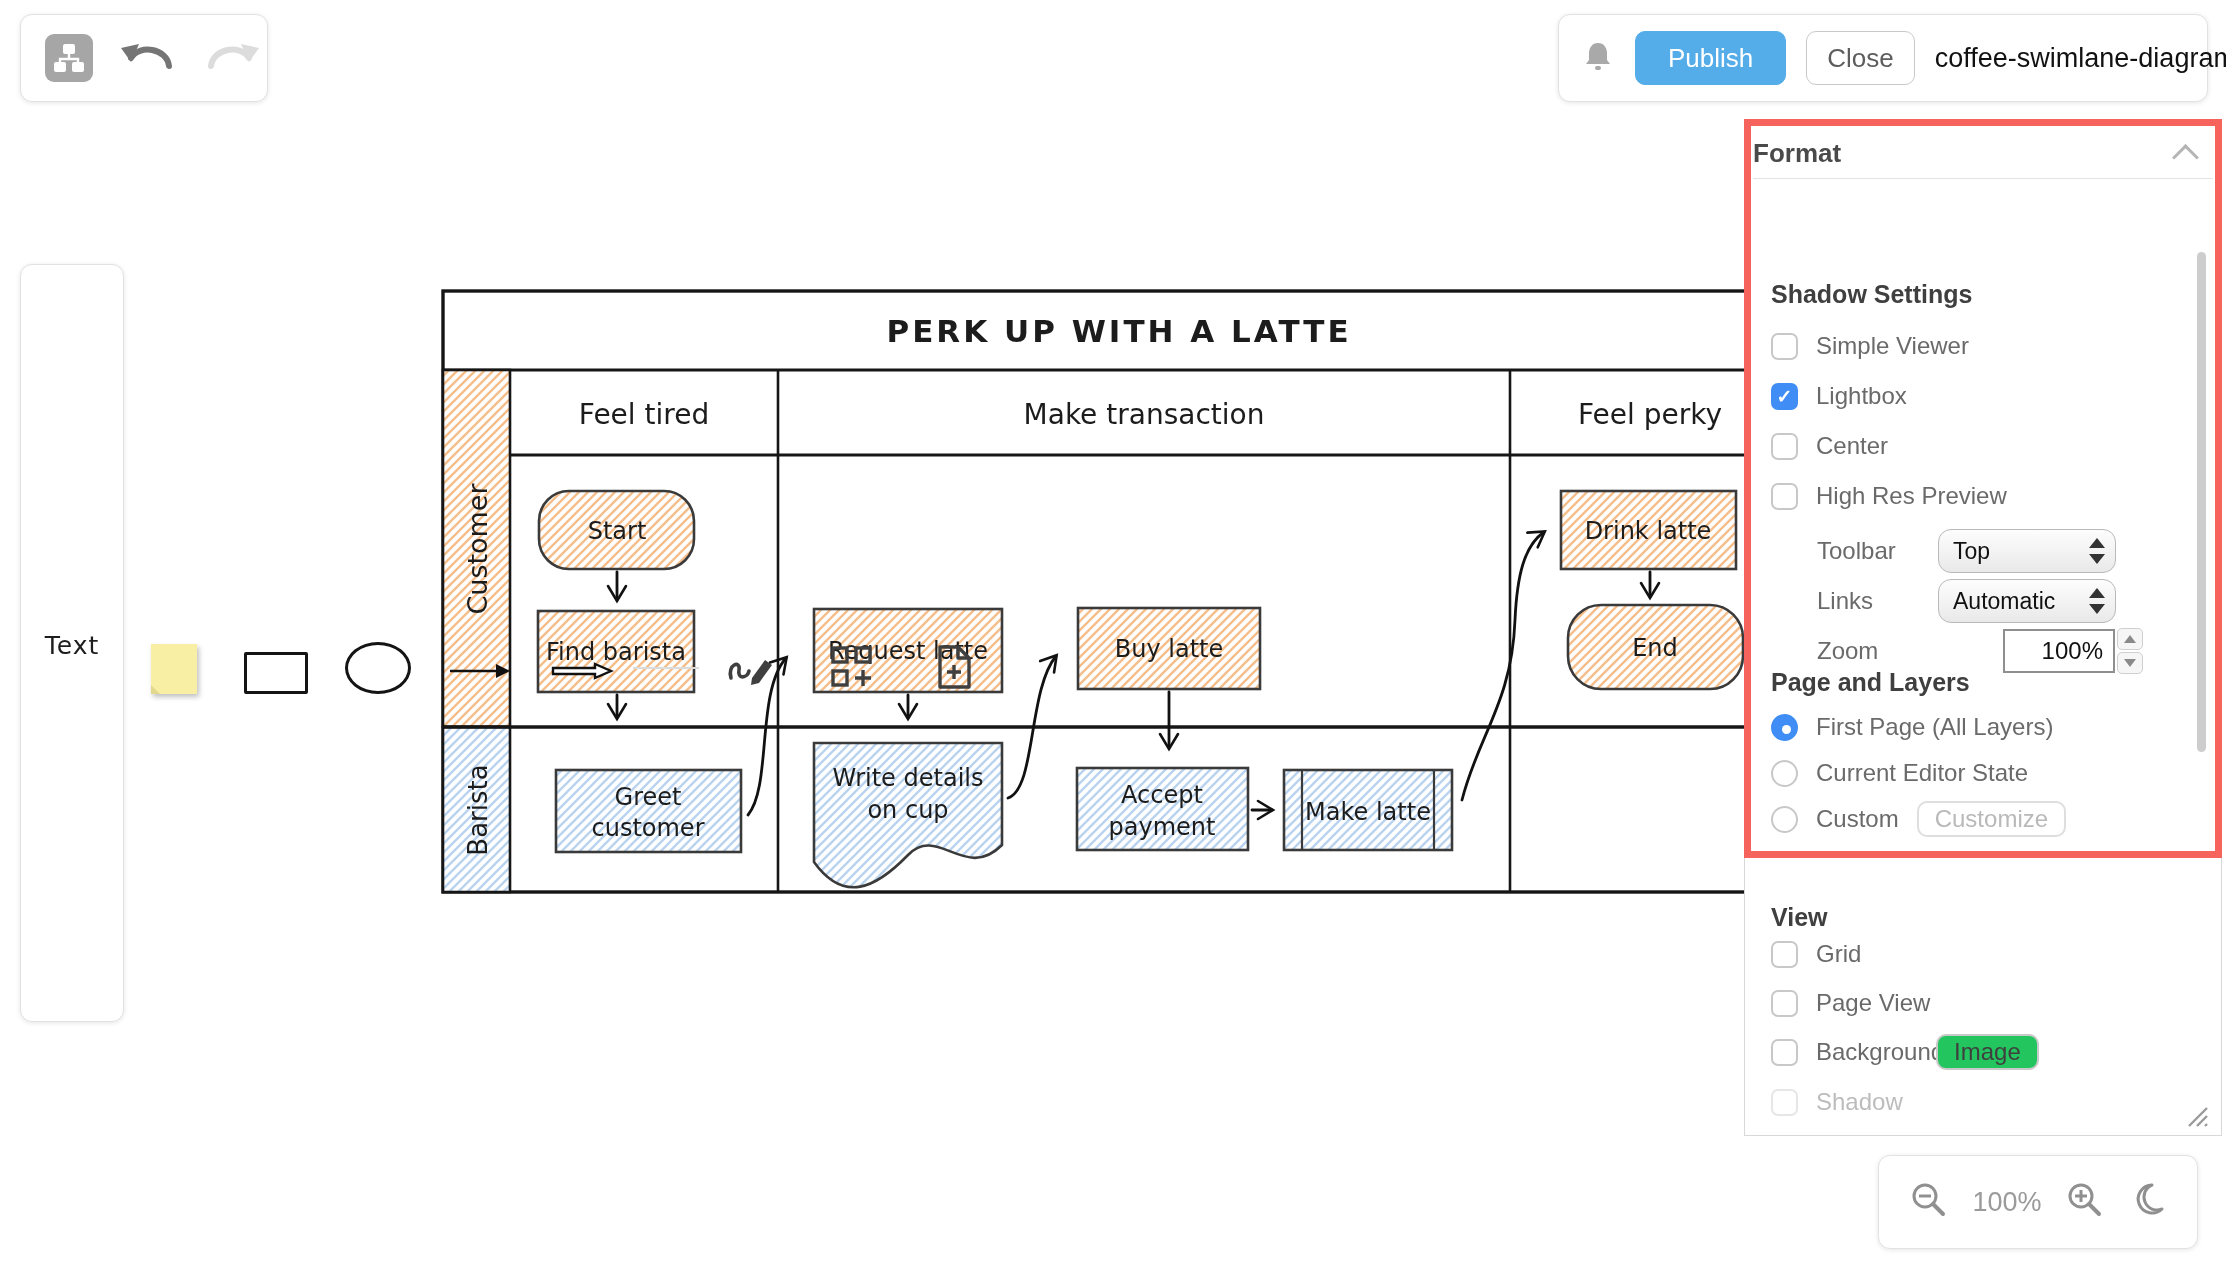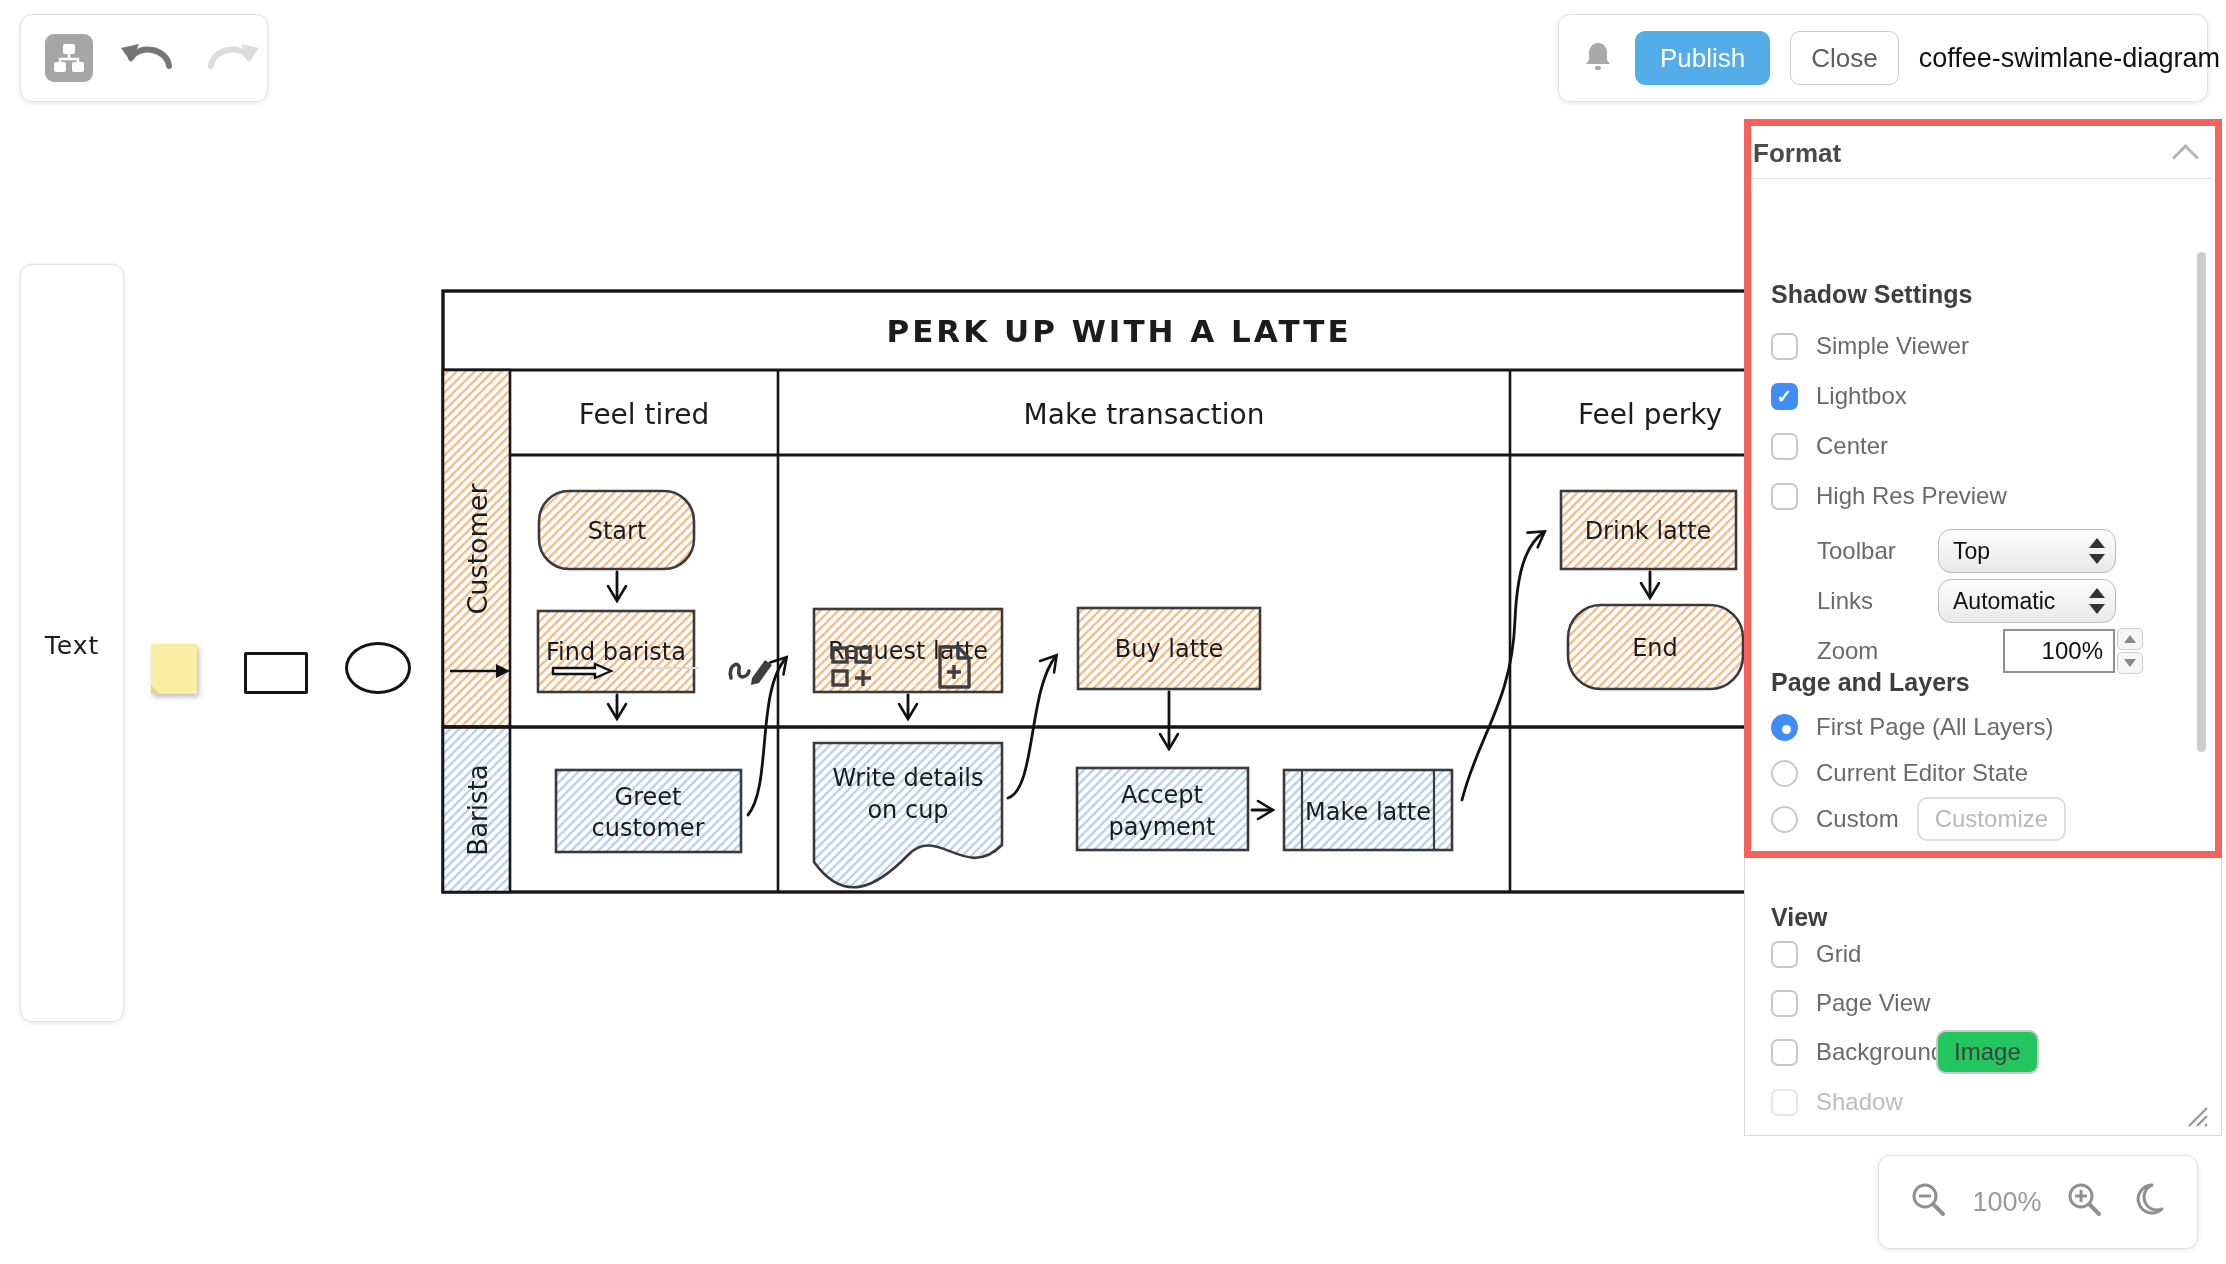--- a/index.html
+++ b/index.html
@@ -11,21 +11,21 @@
         box-shadow:0 1px 5px rgba(0,0,0,.10);}
 
   
   .tl-toolbar{left:20px;top:14px;width:248px;height:88px;display:flex;align-items:center;gap:26px;padding:0 24px;box-sizing:border-box;}
   .logo-box{width:48px;height:48px;border-radius:9px;background:#a6a6a6;display:flex;align-items:center;justify-content:center;flex:0 0 auto;}
 
   
   .tr-toolbar{left:1558px;top:14px;width:650px;height:88px;display:flex;align-items:center;gap:20px;padding:0 22px;box-sizing:border-box;}
   .btn{display:inline-flex;align-items:center;justify-content:center;height:54px;border-radius:10px;
        font-size:26px;cursor:pointer;box-sizing:border-box;}
-  .btn-publish{background:#54ace8;color:#fff;padding:0 24px;border:1px solid #54ace8;}
+  .btn-publish{background:#54ace8;color:#fff;padding:0 32px;border:1px solid #54ace8;}
   .btn-close{background:#fff;color:#5d5d5d;padding:0 20px;border:1px solid #c9c9c9;}
   .doc-title{font-size:27px;color:#111;white-space:nowrap;}
 
   
   .palette{left:20px;top:264px;width:104px;height:758px;display:flex;flex-direction:row;align-items:center;padding:30px 0 26px;box-sizing:border-box;gap:0;}
   .pal-item{display:flex;align-items:center;justify-content:center;width:100%;flex:0 0 auto;}
   .pal-text{font-family:"DejaVu Sans",sans-serif;font-size:25px;color:#1d1d1d;letter-spacing:1px;}
   .sticky{width:46px;height:50px;background:#f8efa5;box-shadow:2px 3px 5px rgba(0,0,0,.25);position:relative;margin-top:48px;}
   .sticky::after{content:"";position:absolute;left:0;bottom:0;border-style:solid;border-width:9px 0 0 9px;border-color:transparent transparent transparent #e3d98e;}
   .shape-rect{width:58px;height:36px;border:3px solid #141414;border-radius:2px;margin-top:56px;}
@@ -63,21 +63,21 @@
   .sel-arrows{position:absolute;right:10px;top:50%;transform:translateY(-50%);width:16px;height:28px;}
   .sel-arrows::before{content:"";position:absolute;top:1px;left:0;border-left:8px solid transparent;border-right:8px solid transparent;border-bottom:10px solid #333;}
   .sel-arrows::after{content:"";position:absolute;bottom:1px;left:0;border-left:8px solid transparent;border-right:8px solid transparent;border-top:10px solid #333;}
   .zoom-input{position:absolute;left:258px;width:112px;height:44px;border:2px solid #8f8f8f;background:#fff;box-sizing:border-box;
               display:flex;align-items:center;justify-content:flex-end;padding-right:10px;font-size:24px;color:#111;}
   .stepper{position:absolute;left:372px;width:26px;height:46px;display:flex;flex-direction:column;gap:2px;}
   .step{flex:1;border:1px solid #cfcfcf;border-radius:5px;background:#f6f6f6;display:flex;align-items:center;justify-content:center;}
   .step::after{content:"";border-left:6px solid transparent;border-right:6px solid transparent;}
   .step.up::after{border-bottom:8px solid #8a8a8a;}
   .step.down::after{border-top:8px solid #8a8a8a;}
-  .mini-btn{height:44px;border:2px solid #dedede;border-radius:10px;background:#fff;display:inline-flex;align-items:center;
+  .mini-btn{height:36px;border:2px solid #dedede;border-radius:10px;background:#fff;display:inline-flex;align-items:center;
             padding:12px 16px;font-size:24px;color:#b9b9b9;box-sizing:border-box;white-space:nowrap;}
   .mini-btn.dark{color:#3f3f3f;border-color:#c9c9c9;margin-left:-8px;background:#22c55e;}
   .fp-scroll{position:absolute;left:452px;top:132px;width:9px;height:500px;border-radius:5px;background:#cdcdcd;}
   .resize-handle{position:absolute;left:438px;top:982px;}
 
   .highlight-red{position:absolute;left:1744px;top:119px;width:478px;height:739px;border:7px solid #f5635c;
                  box-sizing:border-box;z-index:9;pointer-events:none;}
 
   
   .zoom-bar{left:1878px;top:1155px;width:318px;height:92px;display:flex;align-items:center;justify-content:center;gap:24px;z-index:6;}

